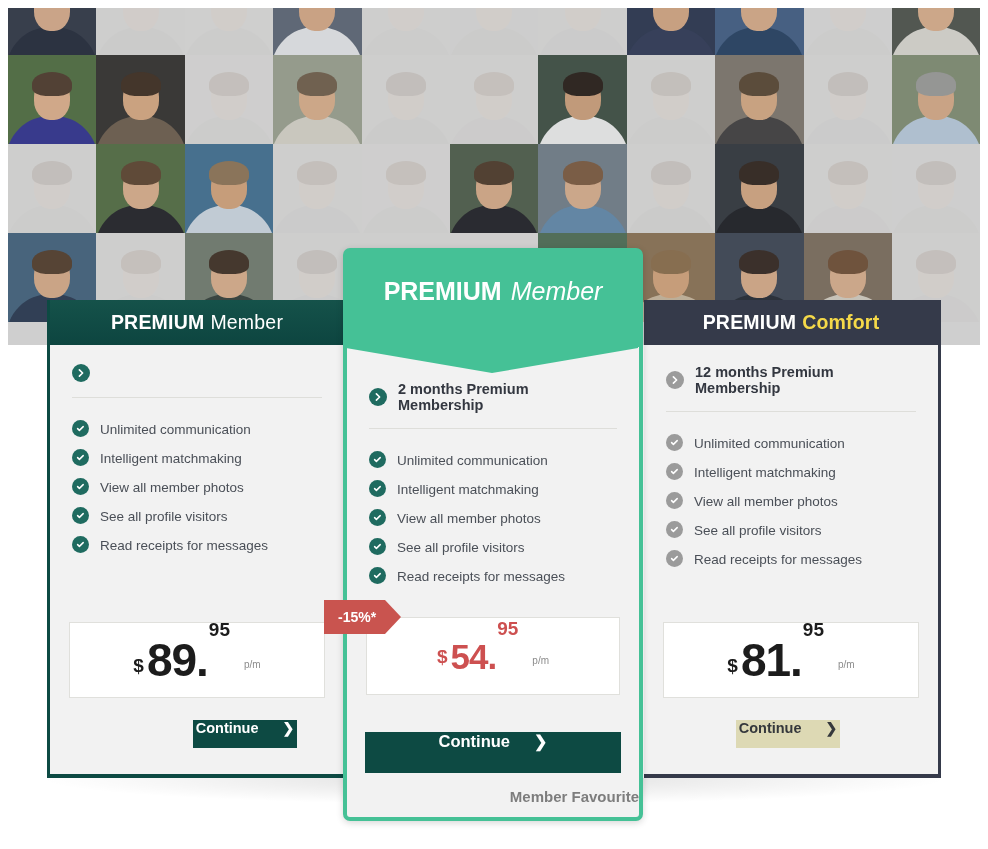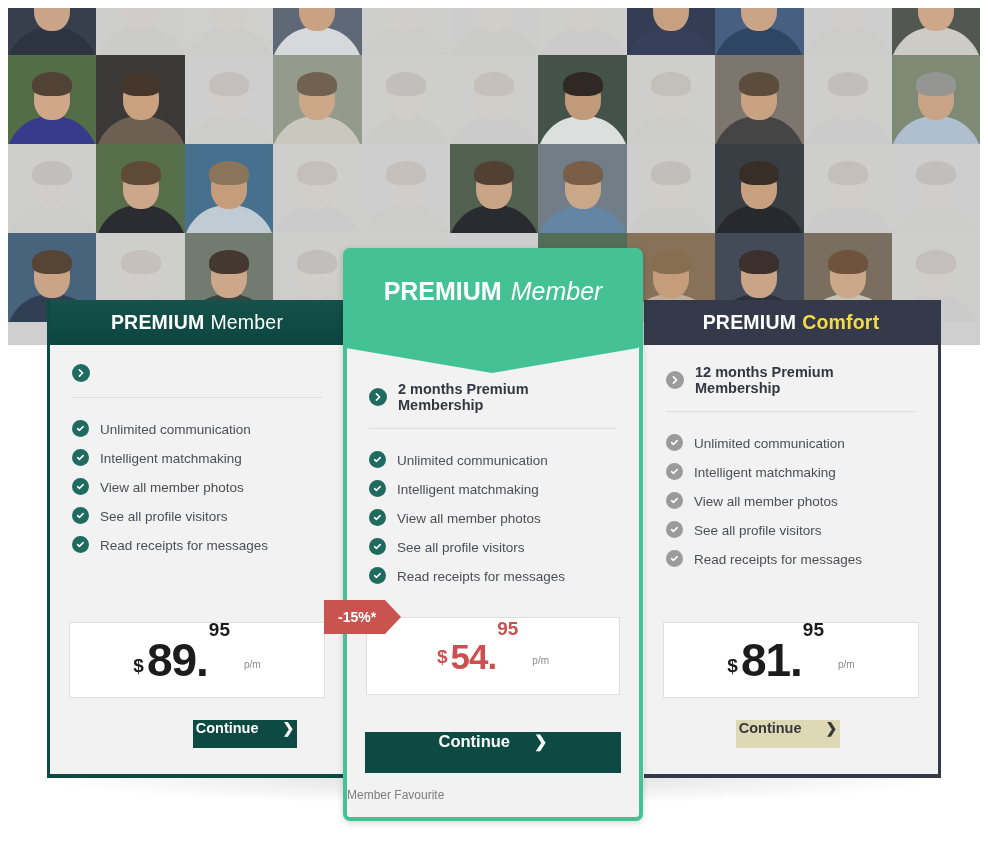--- a/index.html
+++ b/index.html
@@ -262,23 +262,24 @@
     background: #0d4a43; color: #ffffff;
     font-size: 16.5px;
   }
   .btn .arrow { font-size: 14px; font-weight: bold; }
   #btn-classic .arrow { font-size: 16px; }
 
   .favnote {
     position: absolute;
     left: 0; right: 0;
     top: 536px;
-    text-align: left;
-    font-size: 12px;
+    text-align: right;
+    font-size: 15px;
     color: #7d7d7d;
+    font-weight: bold;
   }
 
   
   #undershadow {
     position: absolute;
     left: 47px;
     top: 778px;
     width: 894px;
     height: 26px;
     background: radial-gradient(ellipse at 50% 0%, rgba(0,0,0,0.13) 0%, rgba(0,0,0,0) 72%);

